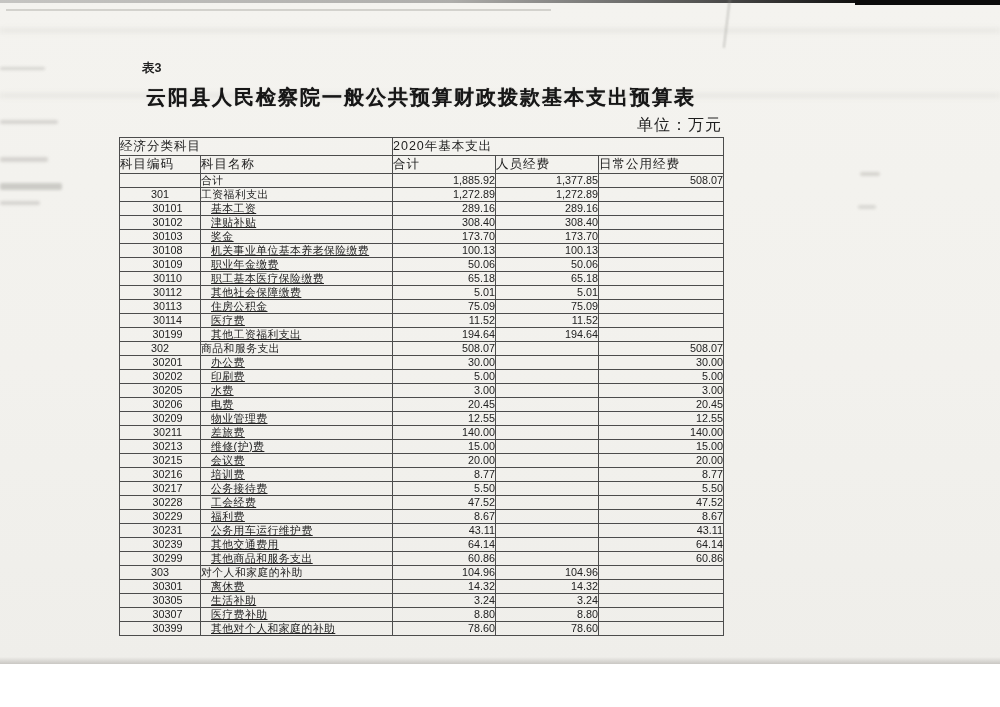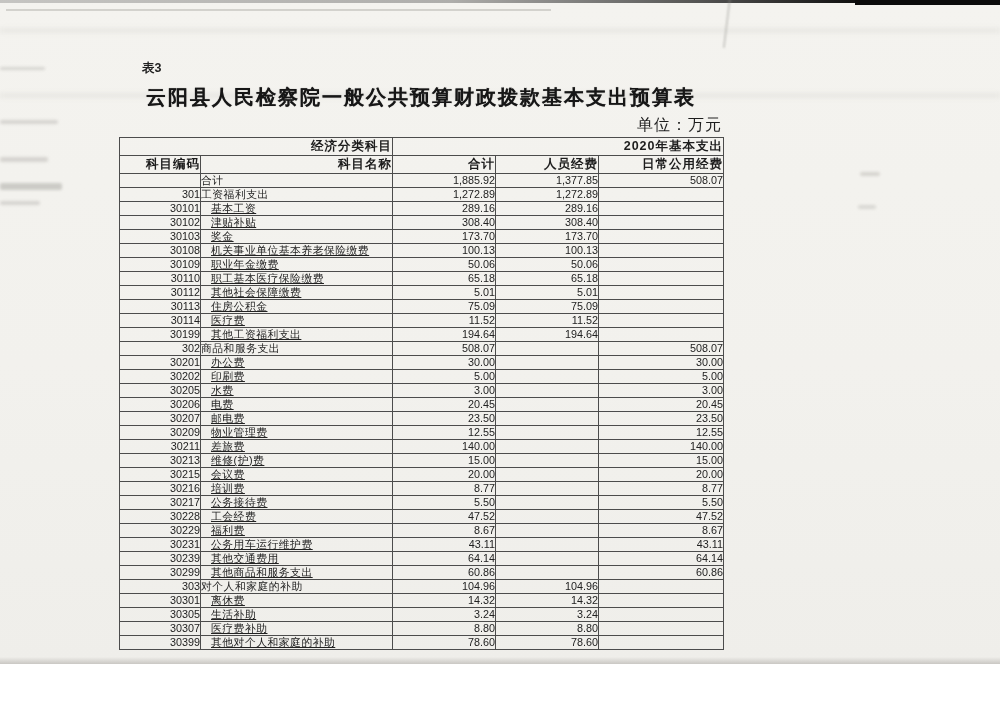--- a/index.html
+++ b/index.html
@@ -38,24 +38,24 @@
     font-size:20px;font-weight:bold;letter-spacing:2px;color:#161616;
     text-shadow:0 0 .7px rgba(25,25,25,.75);white-space:nowrap;}
   .unit-note{position:absolute;left:444px;top:115px;width:278px;text-align:right;
     font-size:16px;letter-spacing:1px;color:#1e1e1e;}
 
   
   table.budget{position:absolute;left:119px;top:137px;width:604px;
     border-collapse:collapse;table-layout:fixed;
     border:1.4px solid #3d3d3d;}
   .budget th,.budget td{border:1px solid #4c4c4c;padding:0;overflow:hidden;white-space:nowrap;}
-  .budget thead th{font-size:12.5px;font-weight:700;letter-spacing:1px;color:#1d1d1d;
-    height:17px;text-align:right;vertical-align:middle;}
+  .budget thead th{font-size:12.5px;font-weight:400;letter-spacing:1px;color:#1d1d1d;
+    height:17px;text-align:left;vertical-align:middle;}
   .budget tbody td{font-size:10.8px;height:12.8px;line-height:13px;color:#222;vertical-align:middle;}
-  .col-code{text-align:right;padding-left:4px;}
+  .col-code{text-align:center;padding-left:4px;}
   .col-name{text-align:left;padding-left:3px;letter-spacing:.5px;}
   .num{text-align:right;padding-right:4px;font-size:10.8px;}
   tr.lvl2 .col-code{padding-left:15px;}
   tr.lvl2 .col-name{padding-left:10px;text-decoration:underline;}
 </style>
 </head>
 <body>
 
 <div class="page">
 
@@ -213,27 +213,20 @@
           <td class="num">3.00</td>
         </tr>
         <tr class="lvl2">
           <td class="col-code">30206</td>
           <td class="col-name">电费</td>
           <td class="num">20.45</td>
           <td class="num"></td>
           <td class="num">20.45</td>
         </tr>
         <tr class="lvl2">
-          <td class="col-code">30207</td>
-          <td class="col-name">邮电费</td>
-          <td class="num">23.50</td>
-          <td class="num"></td>
-          <td class="num">23.50</td>
-        </tr>
-        <tr class="lvl2">
           <td class="col-code">30209</td>
           <td class="col-name">物业管理费</td>
           <td class="num">12.55</td>
           <td class="num"></td>
           <td class="num">12.55</td>
         </tr>
         <tr class="lvl2">
           <td class="col-code">30211</td>
           <td class="col-name">差旅费</td>
           <td class="num">140.00</td>

